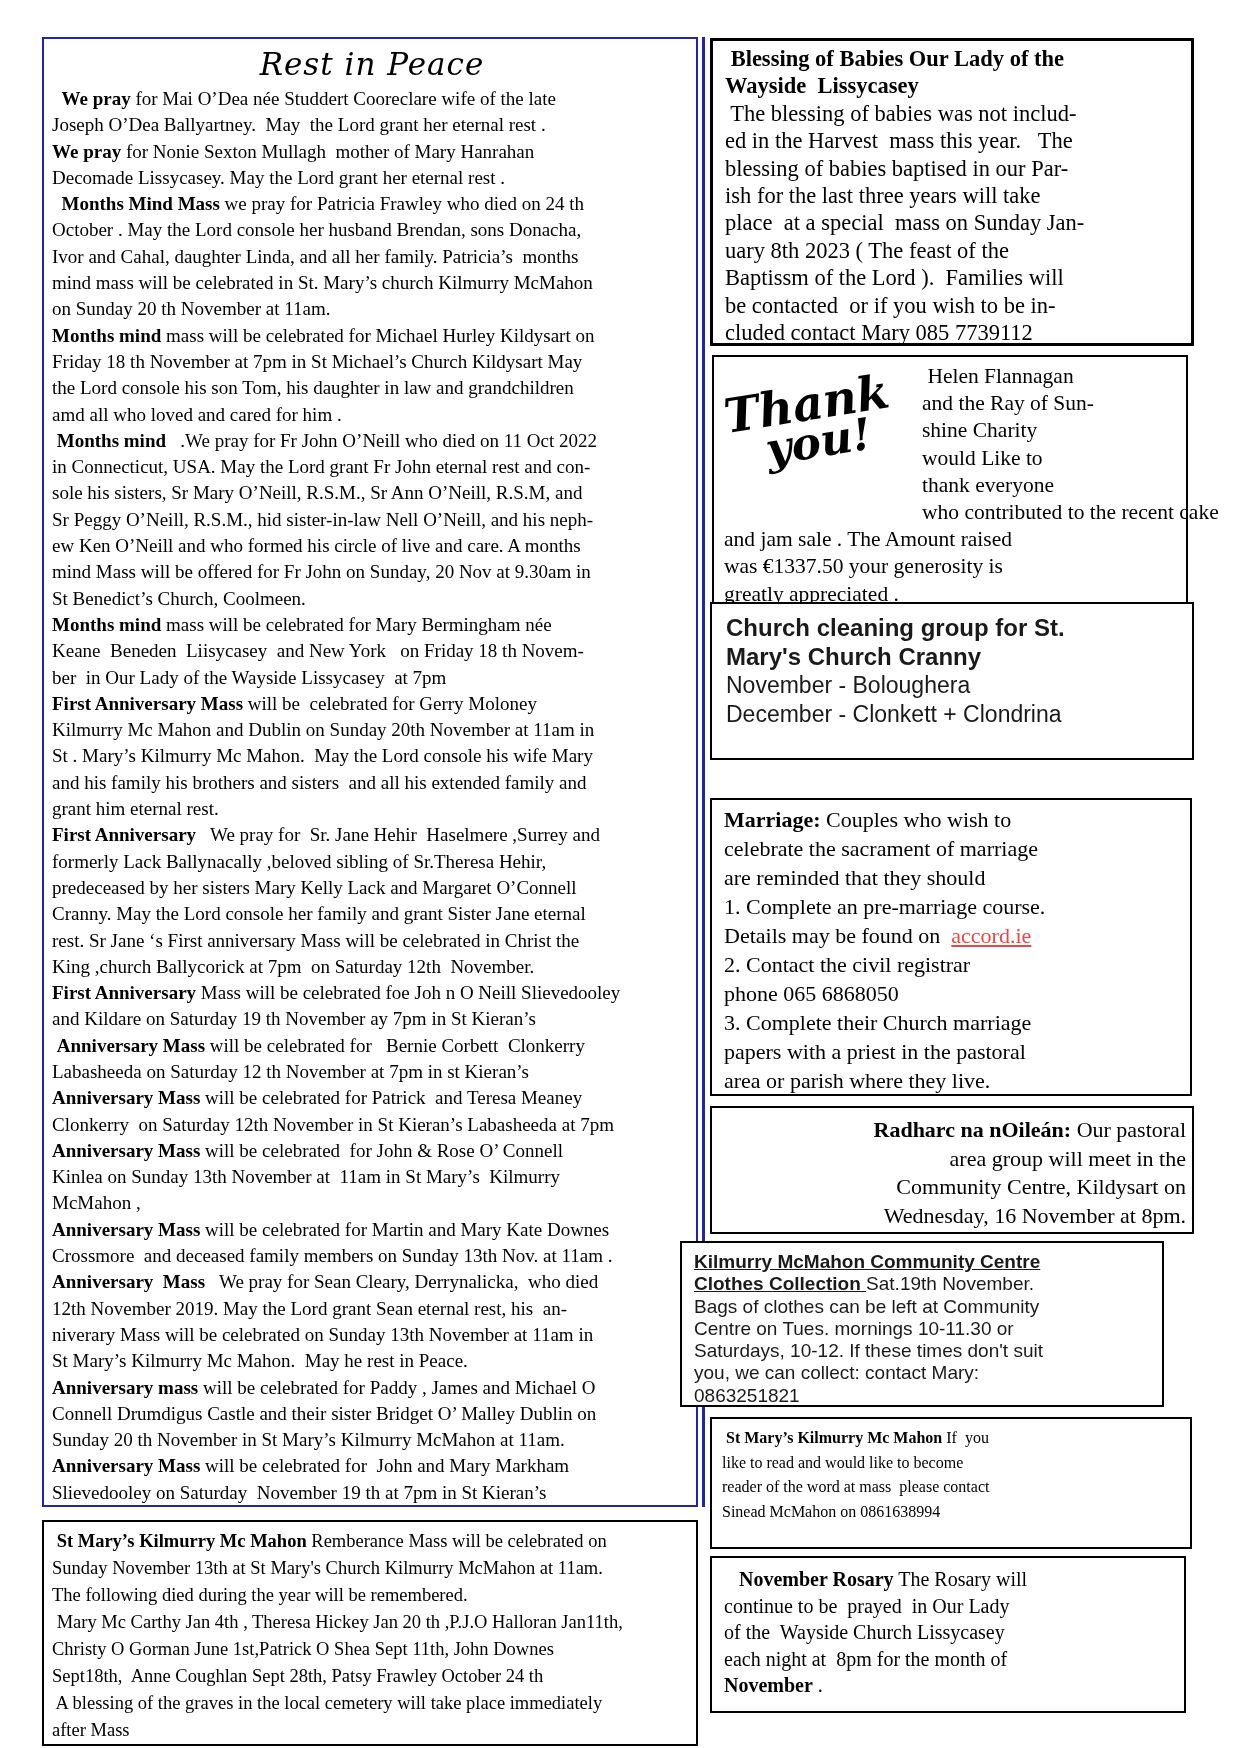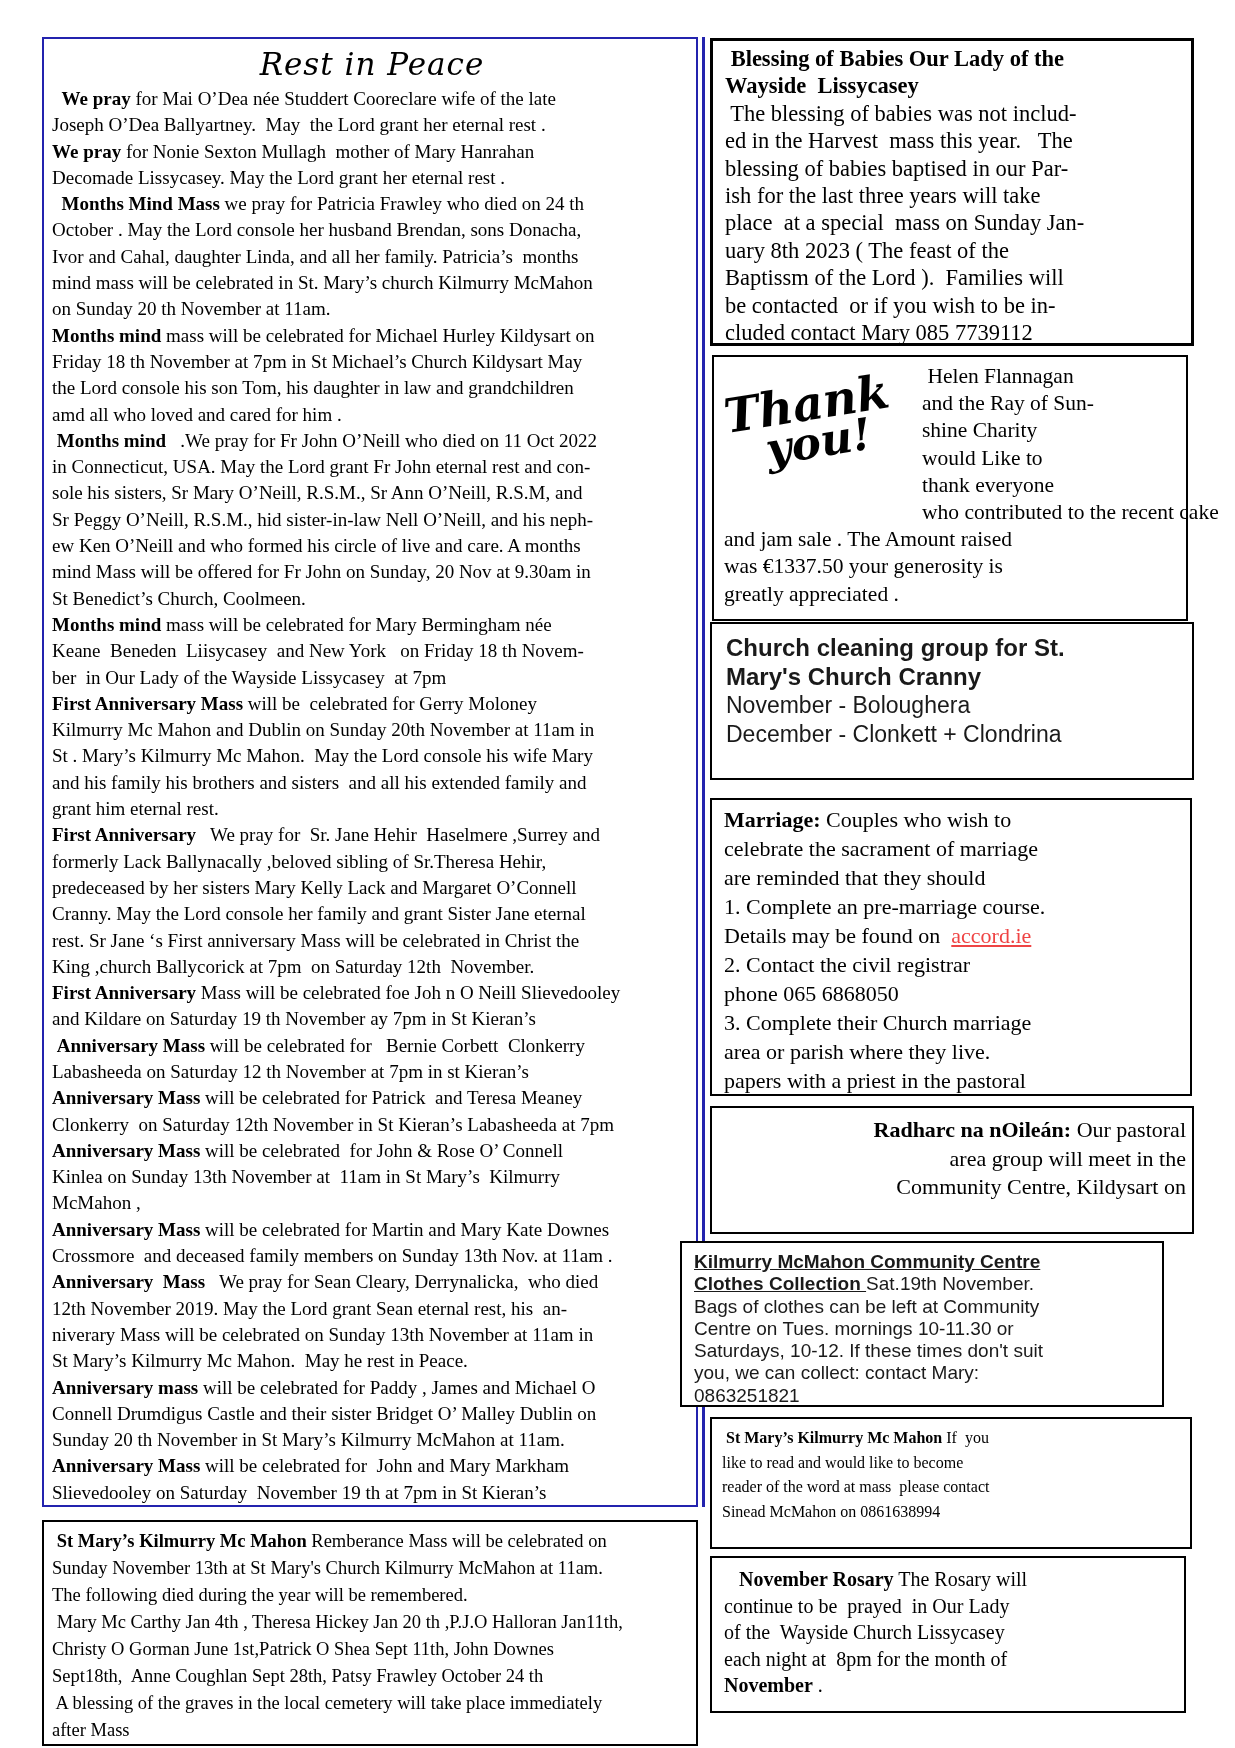--- a/index.html
+++ b/index.html
@@ -26,21 +26,21 @@
   
   #blessing-box{left:710px;top:38px;width:484px;height:308px;border:3px solid #000;
                 padding:4px 6px 0 12px;font-size:22px;line-height:27.4px;}
   #blessing-box .title-ln{font-size:22.5px;}
   #thanks-box{left:712px;top:355px;width:476px;height:266px;border:2px solid #000;
               padding:6px 4px 0 10px;font-size:21.5px;line-height:27.2px;}
   #thanks-script{float:left;width:198px;height:138px;position:relative;transform:rotate(-9deg);
                  font-family:"DejaVu Serif", serif;font-style:italic;font-weight:bold;}
   #thanks-script .ts1{font-size:47px;line-height:50px;margin-top:14px;margin-left:4px;}
   #thanks-script .ts2{font-size:44px;line-height:44px;margin-top:-8px;margin-left:40px;}
-  #cleaning-box{left:710px;top:622px;width:484px;height:158px;border:2px solid #000;
+  #cleaning-box{left:710px;top:602px;width:484px;height:158px;border:2px solid #000;
                 padding:10px 6px 0 14px;font-family:"Liberation Sans", sans-serif;
                 font-size:23px;line-height:27.5px;color:#1a1a1a;}
   #cleaning-box .ln b{font-size:24px;}
   #marriage-box{left:710px;top:798px;width:482px;height:298px;border:2px solid #000;
                 padding:5px 6px 0 12px;font-size:22px;line-height:29px;}
   #radharc-box{left:710px;top:1106px;width:484px;height:128px;border:2px solid #000;
                padding:8px 6px 0 12px;font-size:22px;line-height:28.5px;text-align:right;}
   #clothes-box{left:680px;top:1241px;width:484px;height:166px;border:2px solid #000;
                padding:8px 6px 0 12px;font-family:"Liberation Sans", sans-serif;
                font-size:19px;line-height:22.3px;color:#1a1a1a;}
@@ -270,35 +270,36 @@
         <div class="ln"><b></b><span>1. Complete an pre-marriage course.</span></div>
 
         <div class="ln"><b></b><span>Details may be found on  </span><a class="lnk">accord.ie</a></div>
 
         <div class="ln"><b></b><span>2. Contact the civil registrar</span></div>
 
         <div class="ln"><b></b><span>phone 065 6868050</span></div>
 
         <div class="ln"><b></b><span>3. Complete their Church marriage</span></div>
 
+        <div class="ln"><b></b><span>papers with a priest in the pastoral</span></div>
+
         <div class="ln"><b></b><span>area or parish where they live.</span></div>
-
-        <div class="ln"><b></b><span>papers with a priest in the pastoral</span></div>
       </div>
   </div>
 
   <div id="radharc-box" class="box">
     <div>
 
         <div class="ln"><b>Radharc na nOileán:</b><span> Our pastoral</span></div>
 
         <div class="ln"><b></b><span>area group will meet in the</span></div>
 
         <div class="ln"><b></b><span>Community Centre, Kildysart on</span></div>
 
+        <div class="ln"><b></b><span>Wednesday, 16 November at 8pm.</span></div>
       </div>
   </div>
 
   <div id="clothes-box" class="box">
     <div>
 
         <div class="ln"><b class="u">Kilmurry McMahon Community Centre</b><span></span></div>
 
         <div class="ln"><b class="u">Clothes Collection </b><span>Sat.19th November.</span></div>
 

